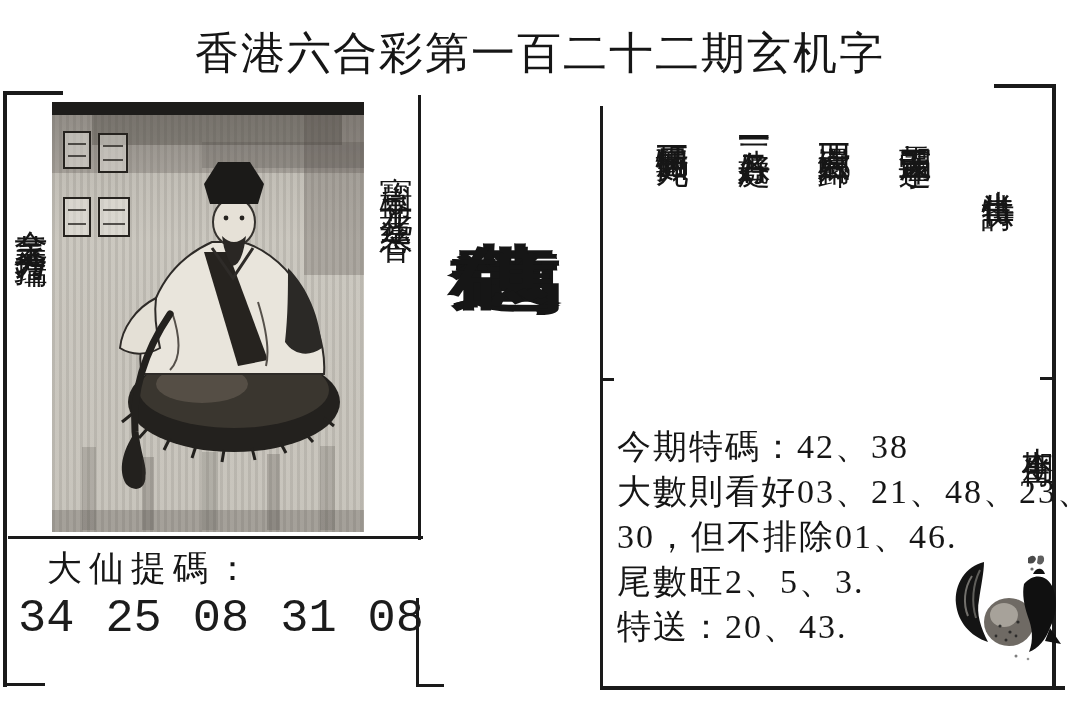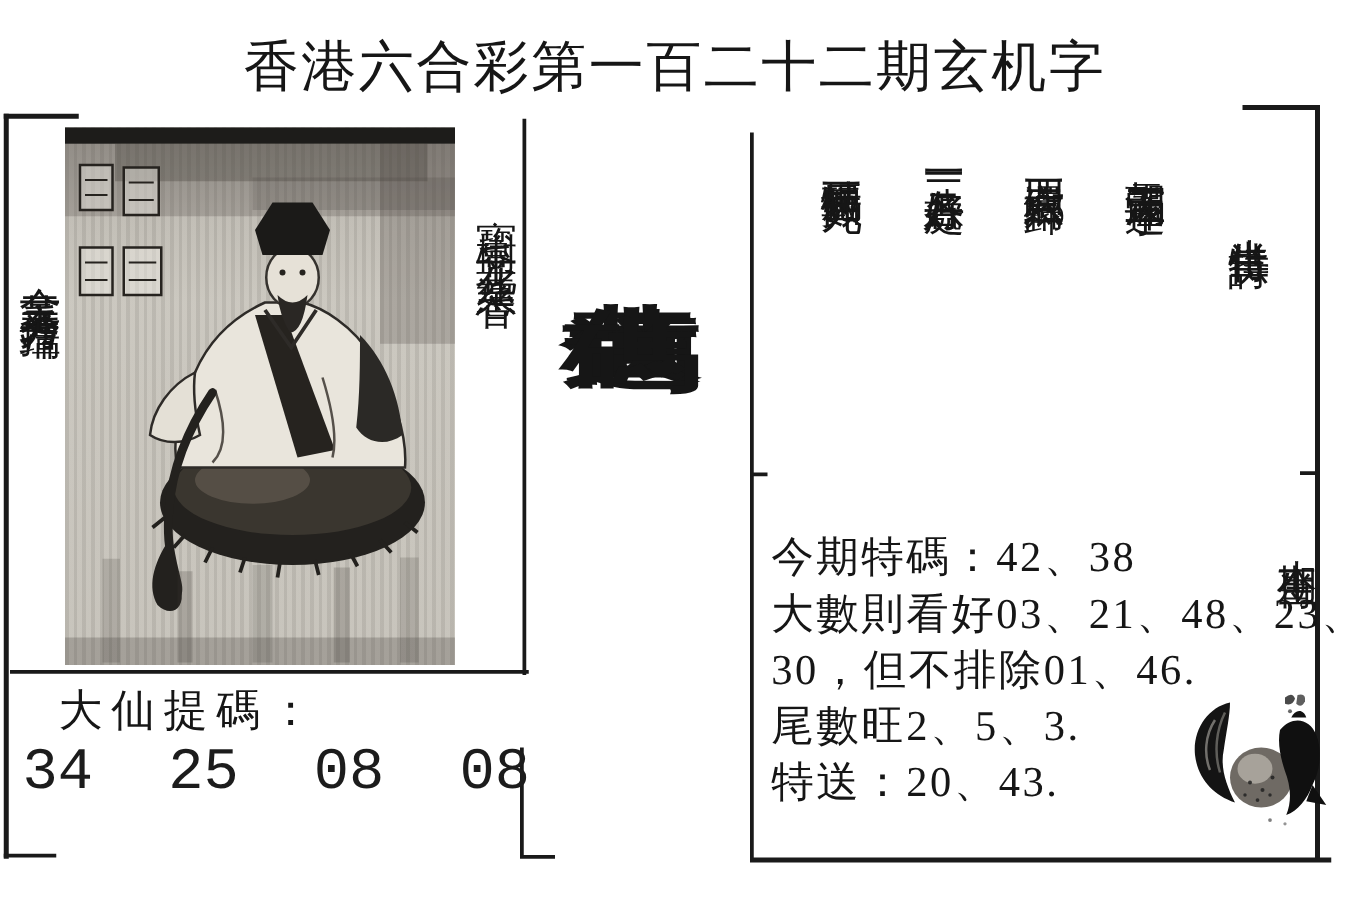--- a/index.html
+++ b/index.html
@@ -145,20 +145,21 @@
   </div>
 
   <div class="vtext couplet-left">金芝三秀秀擅端</div>
   <div class="vtext couplet-right">寳樹千花蓮慈香</div>
 
   <div class="tip-label">大仙提碼：</div>
   <div class="tip-numbers">
     <span>34</span>
     <span>25</span>
     <span>08</span>
+    <span>31</span>
     <span>08</span>
   </div>
 
   <div class="big-title">黄大仙送碼</div>
 
   <div class="vtext poem-title">生肖特供詩</div>
   <div class="vtext poem-col" style="left:897px;">朝霞滿天三字連</div>
   <div class="vtext poem-col" style="left:816px;">四六還鄉三一歸</div>
   <div class="vtext poem-col" style="left:736px;">三一一八各好處</div>
   <div class="vtext poem-col" style="left:654px;">特碼尾數四九一</div>

